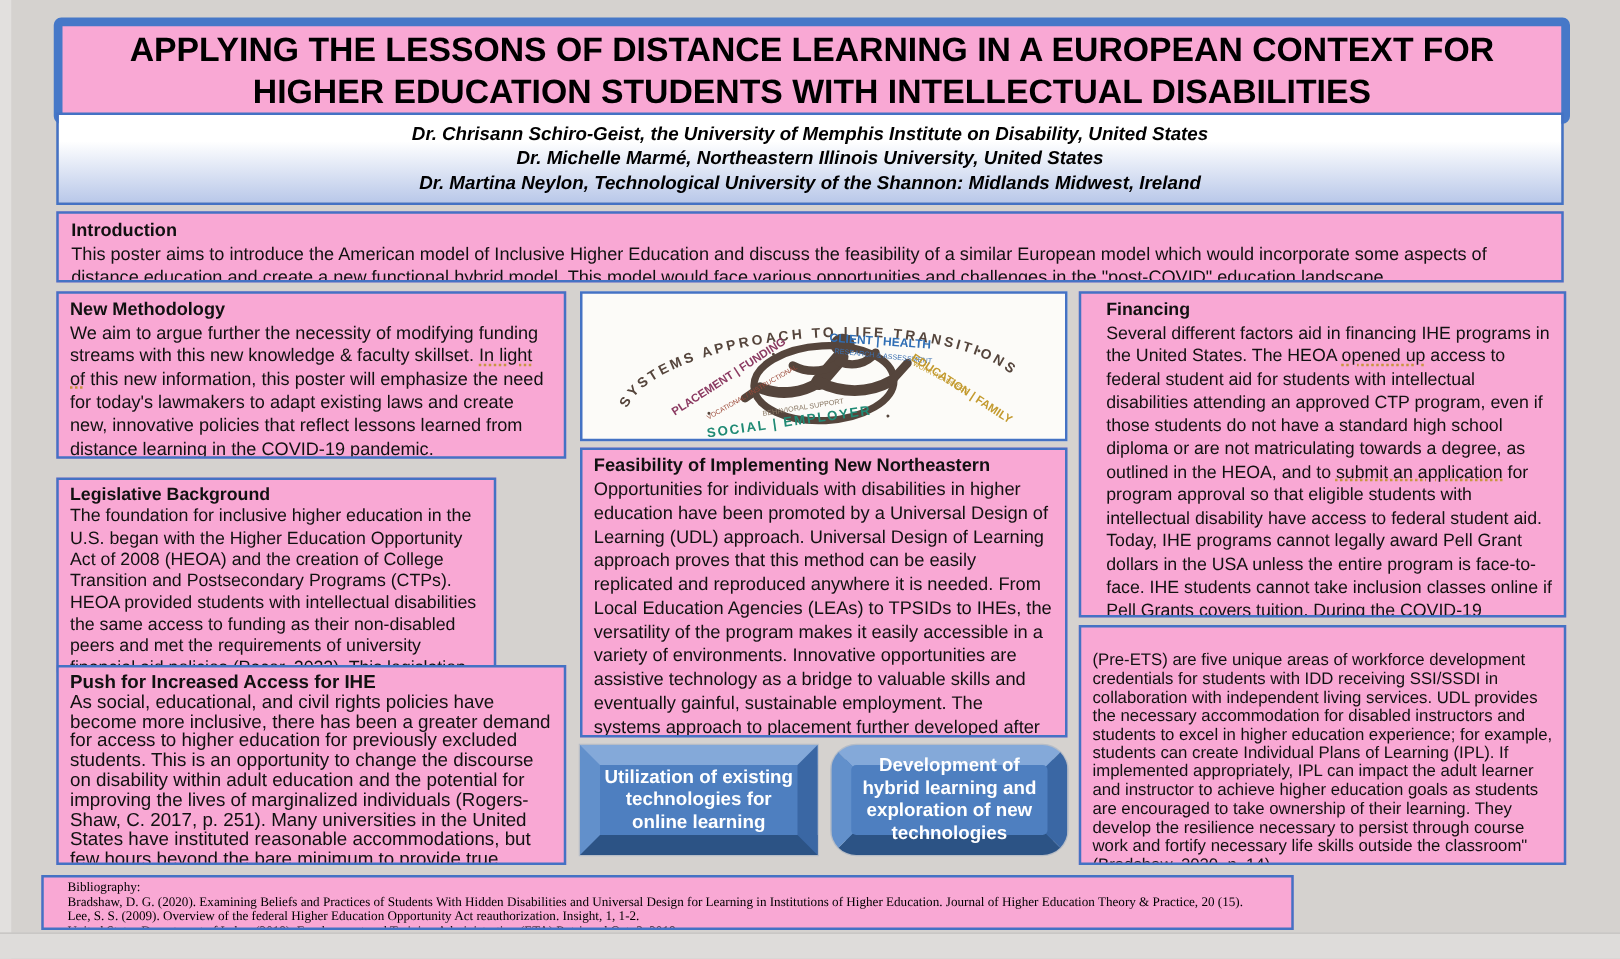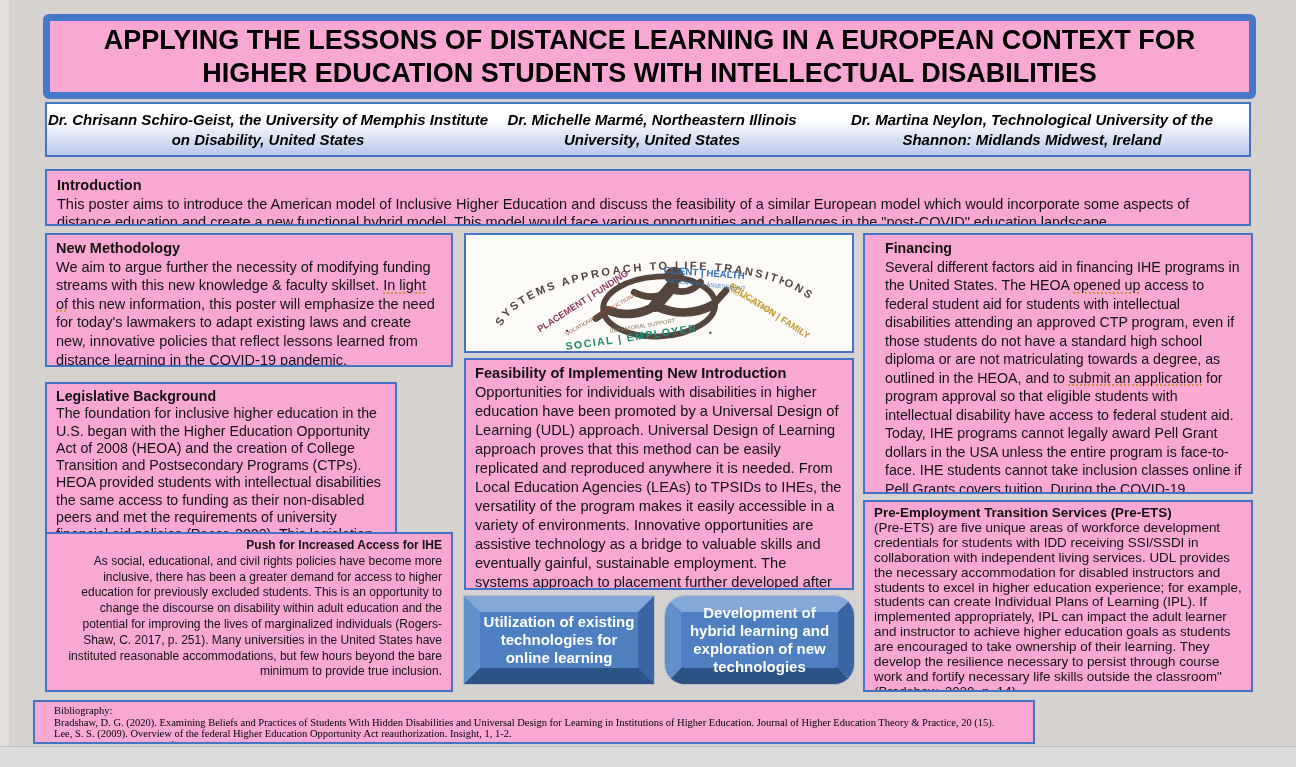--- a/index.html
+++ b/index.html
@@ -17,36 +17,36 @@
 
   .title-box {
     left:43px; top:14px; width:1213px; height:85px;
     border:7px solid #4678c8; border-radius:6px;
     display:flex; align-items:center; justify-content:center;
     text-align:center; padding:0 30px;
   }
   .title-box h1 { font-size:27px; line-height:33px; font-weight:700; color:#000; }
 
   .authors-box {
-    left:45px; top:102px; width:1206px; height:55px;
+    left:45px; top:90px; width:1206px; height:74px;
     background:linear-gradient(to bottom,#ffffff 0%,#ffffff 30%,#b9c8e9 100%);
-    display:flex; align-items:center; justify-content:center;
+    display:flex; flex-direction:column; align-items:center; justify-content:center;
     text-align:center;
   }
   .authors-box div { font-size:15px; line-height:19.5px; font-weight:700; font-style:italic; color:#000; }
 
   .intro-box { left:45px; top:169px; width:1206px; height:57px; padding:5px 10px; font-size:14.5px; line-height:18.5px; }
 
   .sec { padding:4px 9px 0 9px; }
   .sh { font-weight:700; }
 
   
   .s-nm { font-size:14.5px; line-height:18.6px; }
   .s-lb { font-size:14.2px; line-height:17.3px; }
-  .s-pu { font-size:12px; line-height:15.8px;text-align:right; }
+  .s-pu { font-size:15px; line-height:15.8px; }
   .s-fe { font-size:14.6px; line-height:19px;   }
   .s-fi { font-size:14.2px; line-height:18.5px; }
   .s-pe { font-size:13.4px; line-height:14.9px; }
 
   .b-nm { left:45px;  top:233px; width:408px; height:134px; }
   .b-lb { left:45px;  top:382px; width:352px; height:156px; }
   .b-pu { left:45px;  top:532px; width:408px; height:160px; }
   .b-img{ left:464px; top:233px; width:390px; height:120px; display:flex; align-items:center; justify-content:center; background:#fcfbf8; }
   .b-fe { left:464px; top:358px; width:390px; height:232px; }
   .b-fi { left:863px; top:233px; width:390px; height:261px;padding-left:20px; }
@@ -146,38 +146,38 @@
 
       <text font-size="9" fill="#55453c" x="148" y="50">•</text>
       <text font-size="9" fill="#55453c" x="318" y="56">•</text>
       <text font-size="9" fill="#55453c" x="240" y="106">•</text>
       <text font-size="9" fill="#55453c" x="92" y="96">•</text>
     </g>
   </svg>
 </div>
 
 <div class="box b-fe sec s-fe">
-  <span class="sh">Feasibility of Implementing New Introduction</span><br>
+  <span class="sh">Feasibility of Implementing New Northeastern</span><br>
   <span><span>Opportunities for individuals with disabilities in higher education have been promoted by a Universal Design of Learning (UDL) approach. Universal Design of Learning approach proves that this method can be easily replicated and reproduced anywhere it is needed. From Local Education Agencies (LEAs) to TPSIDs to IHEs, the versatility of the program makes it easily accessible in a variety of environments. Innovative opportunities are assistive technology as a bridge to valuable skills and eventually gainful, sustainable employment. The systems approach to placement further developed after the passing of the WIOA in 2014; the Workforce Innovation and Opportunity Act began rolling out established programming for Pre-ETs programs across the country.</span></span>
 </div>
 
 <div class="btn btn-left">
   <span>Utilization of existing technologies for online learning</span>
 </div>
 <div class="btn btn-right">
   <span>Development of hybrid learning and exploration of new technologies</span>
 </div>
 
 <div class="box b-fi sec s-fi">
   <span class="sh">Financing</span><br>
   <span><span>Several different factors aid in financing IHE programs in the United States. The HEOA </span><span class="gdot">opened up</span><span> access to federal student aid for students with intellectual disabilities attending an approved CTP program, even if those students do not have a standard high school diploma or are not matriculating towards a degree, as outlined in the HEOA, and to </span><span class="gdot">submit an application</span><span> for program approval so that eligible students with intellectual disability have access to federal student aid. Today, IHE programs cannot legally award Pell Grant dollars in the USA unless the entire program is face-to-face. IHE students cannot take inclusion classes online if Pell Grants covers tuition. During the COVID-19 pandemic, there was a temporary "suspension" of the Higher Ed Act rules to allow students to have Zoom classes. This is no longer allowed now that classes have returned to normal.</span></span>
 </div>
 
 <div class="box b-pe sec s-pe">
-  <span class="sh">Pre-Employment Transition Services (Pre-ETS)</span><br>
+  <br>
   <span><span>(Pre-ETS) are five unique areas of workforce development credentials for students with IDD receiving SSI/SSDI in collaboration with independent living services. UDL provides the necessary accommodation for disabled instructors and students to excel in higher education experience; for example, students can create Individual Plans of Learning (IPL). If implemented appropriately, IPL can impact the adult learner and instructor to achieve higher education goals as students are encouraged to take ownership of their learning. They develop the resilience necessary to persist through course work and fortify necessary life skills outside the classroom" (Bradshaw, 2020, p. 14).</span></span>
 </div>
 
 <div class="box biblio-box">
   <div>Bibliography:</div>
   <div>Bradshaw, D. G. (2020). Examining Beliefs and Practices of Students With Hidden Disabilities and Universal Design for Learning in Institutions of Higher Education. Journal of Higher Education Theory &amp; Practice, 20 (15).</div>
   <div>Lee, S. S. (2009). Overview of the federal Higher Education Opportunity Act reauthorization. Insight, 1, 1-2.</div>
   <div>United States Department of Labor (2018). Employment and Training Administration (ETA) Retrieved Oct. 3, 2018.</div>
 </div>
 

